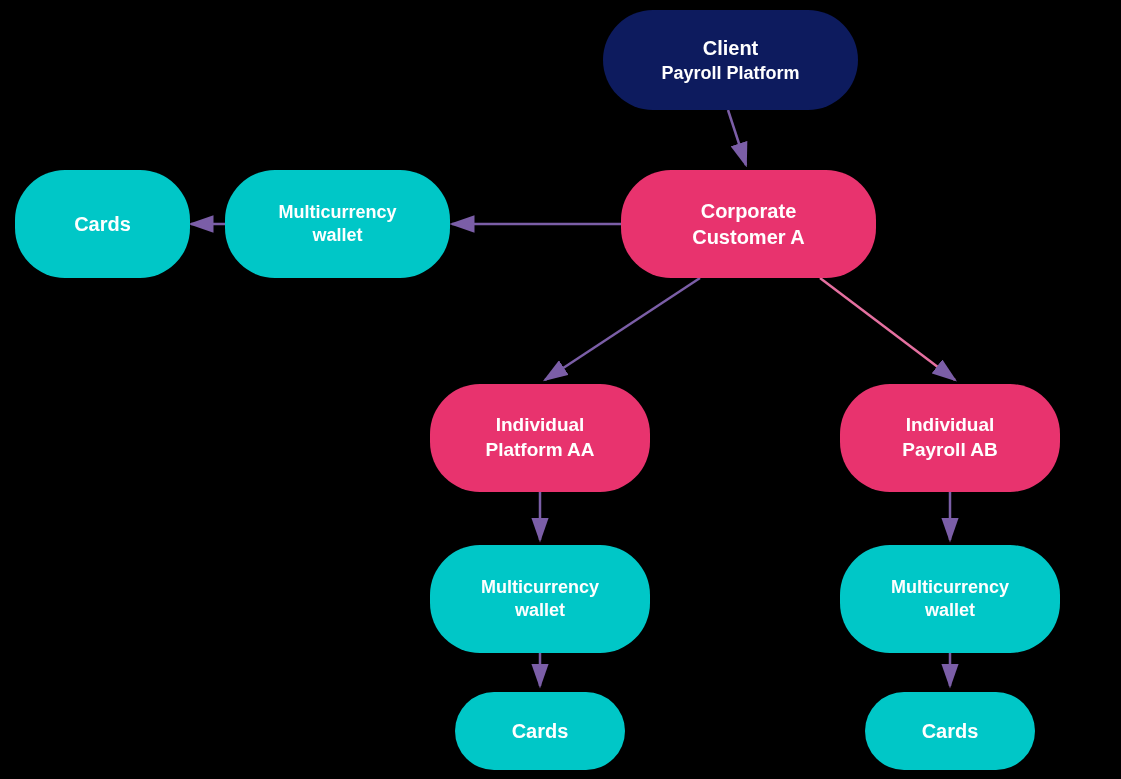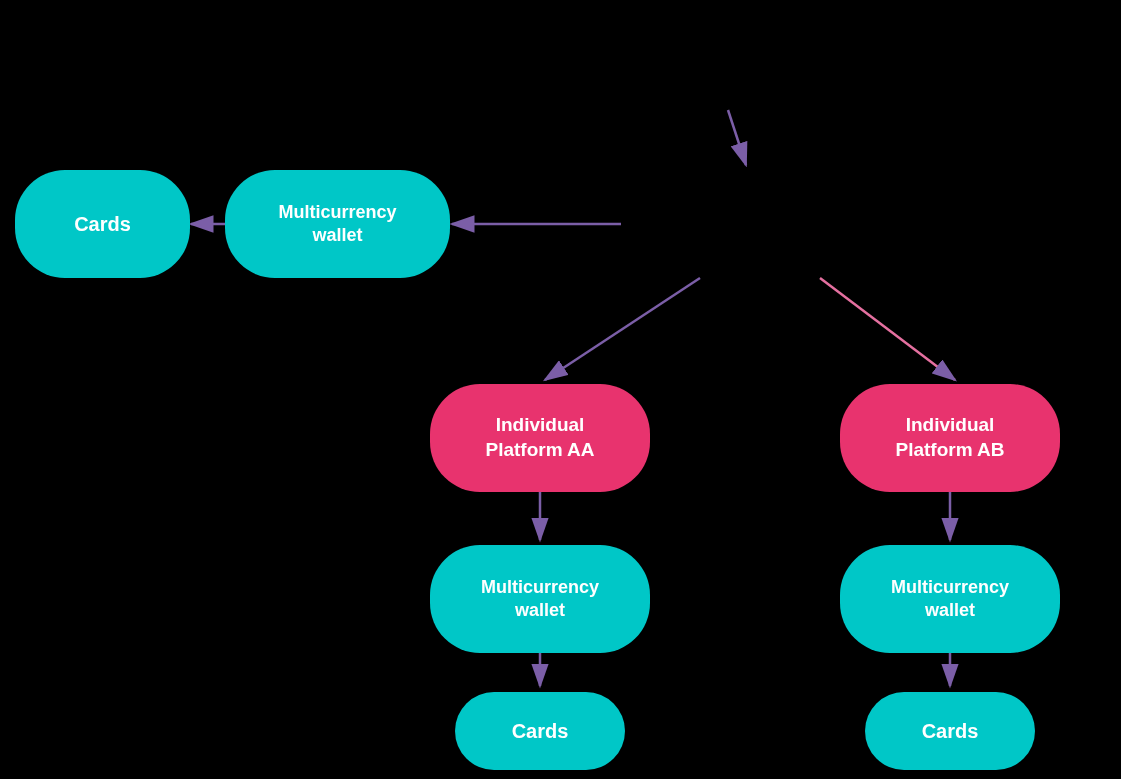--- a/index.html
+++ b/index.html
@@ -79,21 +79,33 @@
 
     <line x1="540" y1="492" x2="540" y2="540" stroke="#7b5ea7" stroke-width="2.5" marker-end="url(#arrowhead)"></line>
 
     <line x1="950" y1="492" x2="950" y2="540" stroke="#7b5ea7" stroke-width="2.5" marker-end="url(#arrowhead)"></line>
 
     <line x1="540" y1="653" x2="540" y2="686" stroke="#7b5ea7" stroke-width="2.5" marker-end="url(#arrowhead)"></line>
 
     <line x1="950" y1="653" x2="950" y2="686" stroke="#7b5ea7" stroke-width="2.5" marker-end="url(#arrowhead)"></line>
   </svg>
 
+  <div class="node node-dark-blue" style="left:603px; top:10px; width:255px; height:100px; font-size:18px;">
+    <div>
+      <span style="font-size:20px; font-weight:bold;">Client</span><br>
+      <span>Payroll Platform</span>
+    </div>
+  </div>
 
+  <div class="node node-pink" style="left:621px; top:170px; width:255px; height:108px; font-size:20px;">
+    <div>
+      <span>Corporate</span><br>
+      <span>Customer A</span>
+    </div>
+  </div>
 
   <div class="node node-cyan" style="left:225px; top:170px; width:225px; height:108px; font-size:18px;">
     <div>
       <span>Multicurrency</span><br>
       <span>wallet</span>
     </div>
   </div>
 
   <div class="node node-cyan" style="left:15px; top:170px; width:175px; height:108px; font-size:20px;">
     <span>Cards</span>
@@ -102,21 +114,21 @@
   <div class="node node-pink" style="left:430px; top:384px; width:220px; height:108px; font-size:19px;">
     <div>
       <span>Individual</span><br>
       <span>Platform AA</span>
     </div>
   </div>
 
   <div class="node node-pink" style="left:840px; top:384px; width:220px; height:108px; font-size:19px;">
     <div>
       <span>Individual</span><br>
-      <span>Platform AB</span>
+      <span>Payroll AB</span>
     </div>
   </div>
 
   <div class="node node-cyan" style="left:430px; top:545px; width:220px; height:108px; font-size:18px;">
     <div>
       <span>Multicurrency</span><br>
       <span>wallet</span>
     </div>
   </div>
 

